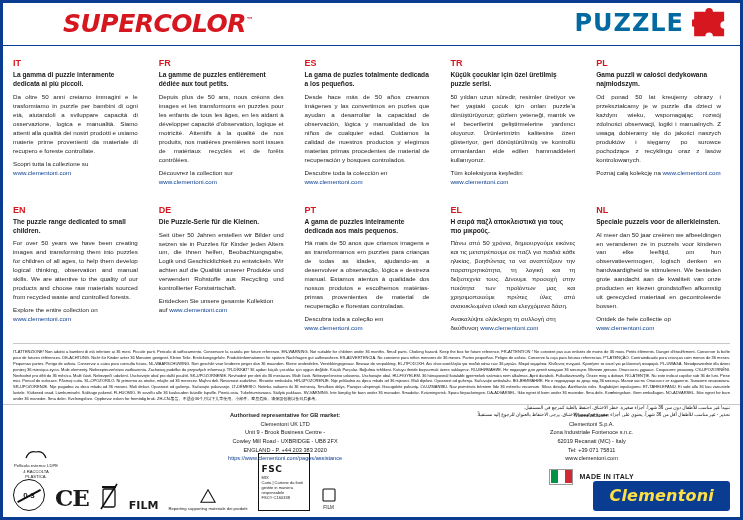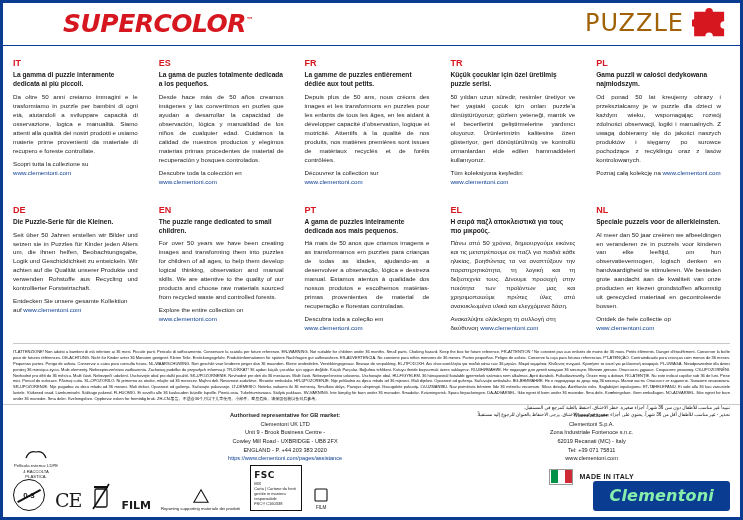--- a/index.html
+++ b/index.html
@@ -31,23 +31,23 @@
     letter-spacing:-0.5px;
     color:#d6171f;
     margin-left:44px;
   }
   .logo-supercolor .tm{
     font-size:8px;vertical-align:super;font-style:normal;font-weight:normal;
   }
   .logo-puzzle{
     position:absolute;right:56px;top:6px;
     font-family:"DejaVu Sans", sans-serif;
-    font-size:24px;font-weight:normal;
+    font-size:24px;font-weight:bold;
     letter-spacing:1px;
-    color:#a16207;
+    color:#0369a1;
   }
   .puzzle-piece{
     position:absolute;right:10px;top:5px;
     width:38px;height:30px;
   }
   
   .langs{
     display:grid;
     grid-template-columns:repeat(5,1fr);
     gap:12px;
@@ -147,32 +147,32 @@
     font-size:8px;font-weight:bold;
     position:relative;
   }
   .age-badge:after{
     content:"";position:absolute;left:2px;top:50%;
     width:26px;height:1.6px;background:#111;
     transform:rotate(-28deg);
   }
   .ce-mark{
     font-family:"DejaVu Serif", serif;
-    font-size:19px;font-weight:normal;letter-spacing:-1px;
+    font-size:23px;font-weight:bold;letter-spacing:-1px;
   }
   .notebin{width:20px;height:30px;}
   .ukca{
     font-family:"DejaVu Sans", sans-serif;
     font-weight:bold;font-size:11px;line-height:1;
     border:0;text-align:center;
   }
   .recycle-block{text-align:center;font-size:4.2px;line-height:1.3;}
   .fsc-box{
     border:1px solid #111;
-    padding:4px 3px;
+    padding:10px 3px;
     font-size:4px;
     line-height:1.25;
     width:52px;
     box-sizing:border-box;
   }
   .fsc-logo{
     font-family:"DejaVu Sans", sans-serif;
     font-weight:bold;font-size:9px;letter-spacing:0.5px;
   }
   .film-block{text-align:center;font-size:4.6px;line-height:1.3;}
@@ -201,21 +201,21 @@
     width:22px;height:14px;
     vertical-align:middle;
     margin-right:4px;
     border:0.5px solid #999;
   }
   .flag span{display:inline-block;width:7.1px;height:13px;vertical-align:top;}
   .clem-logo{
     position:absolute;
     right:10px;bottom:6px;
     background:#0a3d91;
-    color:#86efac;
+    color:#fde047;
     font-family:"DejaVu Sans", sans-serif;
     font-style:italic;
     font-weight:bold;
     font-size:16px;
     padding:5px 16px 6px 16px;
     border-radius:3px;
     letter-spacing:0.2px;
   }
   .hands{
     position:absolute;
@@ -244,68 +244,68 @@
   <div class="langs">
     <div class="lang">
       <div class="lang-code">IT</div>
       <div class="lang-title">La gamma di puzzle interamente dedicata ai più piccoli.</div>
       <div class="lang-body">Da oltre 50 anni creiamo immagini e le trasformiamo in puzzle per bambini di ogni età, aiutandoli a sviluppare capacità di osservazione, logica e manualità. Siamo attenti alla qualità dei nostri prodotti e usiamo materie prime provenienti da materiale di recupero e foreste controllate.</div>
       <div class="lang-link">
         <span>Scopri tutta la collezione su </span><span class="url">www.clementoni.com</span>
       </div>
     </div>
     <div class="lang">
+      <div class="lang-code">FR</div>
+      <div class="lang-title">La gamme de puzzles entièrement dédiée aux tout petits.</div>
+      <div class="lang-body">Depuis plus de 50 ans, nous créons des images et les transformons en puzzles pour les enfants de tous les âges, en les aidant à développer capacité d'observation, logique et motricité. Attentifs à la qualité de nos produits, nos matières premières sont issues de matériaux recyclés et de forêts contrôlées.</div>
+      <div class="lang-link">
+        <span>Découvrez la collection sur </span><span class="url">www.clementoni.com</span>
+      </div>
+    </div>
+    <div class="lang">
       <div class="lang-code">ES</div>
       <div class="lang-title">La gama de puzles totalmente dedicada a los pequeños.</div>
       <div class="lang-body">Desde hace más de 50 años creamos imágenes y las convertimos en puzles que ayudan a desarrollar la capacidad de observación, lógica y manualidad de los niños de cualquier edad. Cuidamos la calidad de nuestros productos y elegimos materias primas procedentes de material de recuperación y bosques controlados.</div>
       <div class="lang-link">
         <span>Descubre toda la colección en </span><span class="url">www.clementoni.com</span>
       </div>
     </div>
     <div class="lang">
-      <div class="lang-code">FR</div>
-      <div class="lang-title">La gamme de puzzles entièrement dédiée aux tout petits.</div>
-      <div class="lang-body">Depuis plus de 50 ans, nous créons des images et les transformons en puzzles pour les enfants de tous les âges, en les aidant à développer capacité d'observation, logique et motricité. Attentifs à la qualité de nos produits, nos matières premières sont issues de matériaux recyclés et de forêts contrôlées.</div>
-      <div class="lang-link">
-        <span>Découvrez la collection sur </span><span class="url">www.clementoni.com</span>
-      </div>
-    </div>
-    <div class="lang">
       <div class="lang-code">TR</div>
       <div class="lang-title">Küçük çocuklar için özel üretilmiş puzzle serisi.</div>
       <div class="lang-body">50 yıldan uzun süredir, resimler üretiyor ve her yaştaki çocuk için onları puzzle'a dönüştürüyoruz; gözlem yeteneği, mantık ve el becerilerini geliştirmelerine yardımcı oluyoruz. Ürünlerimizin kalitesine özen gösteriyor, geri dönüştürülmüş ve kontrollü ormanlardan elde edilen hammaddeleri kullanıyoruz.</div>
       <div class="lang-link">
         <span>Tüm koleksiyona keşfedin: </span><span class="url">www.clementoni.com</span>
       </div>
     </div>
     <div class="lang">
       <div class="lang-code">PL</div>
       <div class="lang-title">Gama puzzli w całości dedykowana najmłodszym.</div>
       <div class="lang-body">Od ponad 50 lat kreujemy obrazy i przekształcamy je w puzzle dla dzieci w każdym wieku, wspomagając rozwój zdolności obserwacji, logiki i manualnych. Z uwagą dobieramy się do jakości naszych produktów i sięgamy po surowce pochodzące z recyklingu oraz z lasów kontrolowanych.</div>
       <div class="lang-link">
         <span>Poznaj całą kolekcję na </span><span class="url">www.clementoni.com</span>
       </div>
     </div>
   </div>
 
   <div class="langs row2">
     <div class="lang">
+      <div class="lang-code">EN</div>
+      <div class="lang-title">The puzzle range dedicated to small children.</div>
+      <div class="lang-body">For over 50 years we have been creating images and transforming them into puzzles for children of all ages, to help them develop logical thinking, observation and manual skills. We are attentive to the quality of our products and choose raw materials sourced from recycled waste and controlled forests.</div>
+      <div class="lang-link">
+        <span>Explore the entire collection on </span><span class="url">www.clementoni.com</span>
+      </div>
+    </div>
+    <div class="lang">
       <div class="lang-code">DE</div>
       <div class="lang-title">Die Puzzle-Serie für die Kleinen.</div>
       <div class="lang-body">Seit über 50 Jahren erstellen wir Bilder und setzen sie in Puzzles für Kinder jeden Alters um, die ihnen helfen, Beobachtungsgabe, Logik und Geschicklichkeit zu entwickeln. Wir achten auf die Qualität unserer Produkte und verwenden Rohstoffe aus Recycling und kontrollierter Forstwirtschaft.</div>
       <div class="lang-link">
         <span>Entdecken Sie unsere gesamte Kollektion auf </span><span class="url">www.clementoni.com</span>
-      </div>
-    </div>
-    <div class="lang">
-      <div class="lang-code">EN</div>
-      <div class="lang-title">The puzzle range dedicated to small children.</div>
-      <div class="lang-body">For over 50 years we have been creating images and transforming them into puzzles for children of all ages, to help them develop logical thinking, observation and manual skills. We are attentive to the quality of our products and choose raw materials sourced from recycled waste and controlled forests.</div>
-      <div class="lang-link">
-        <span>Explore the entire collection on </span><span class="url">www.clementoni.com</span>
       </div>
     </div>
     <div class="lang">
       <div class="lang-code">PT</div>
       <div class="lang-title">A gama de puzzles inteiramente dedicada aos mais pequenos.</div>
       <div class="lang-body">Há mais de 50 anos que criamos imagens e as transformamos em puzzles para crianças de todas as idades, ajudando-as a desenvolver a observação, lógica e destreza manual. Estamos atentos à qualidade dos nossos produtos e escolhemos matérias-primas provenientes de material de recuperação e florestas controladas.</div>
       <div class="lang-link">
         <span>Descubra toda a coleção em </span><span class="url">www.clementoni.com</span>
       </div>
     </div>

